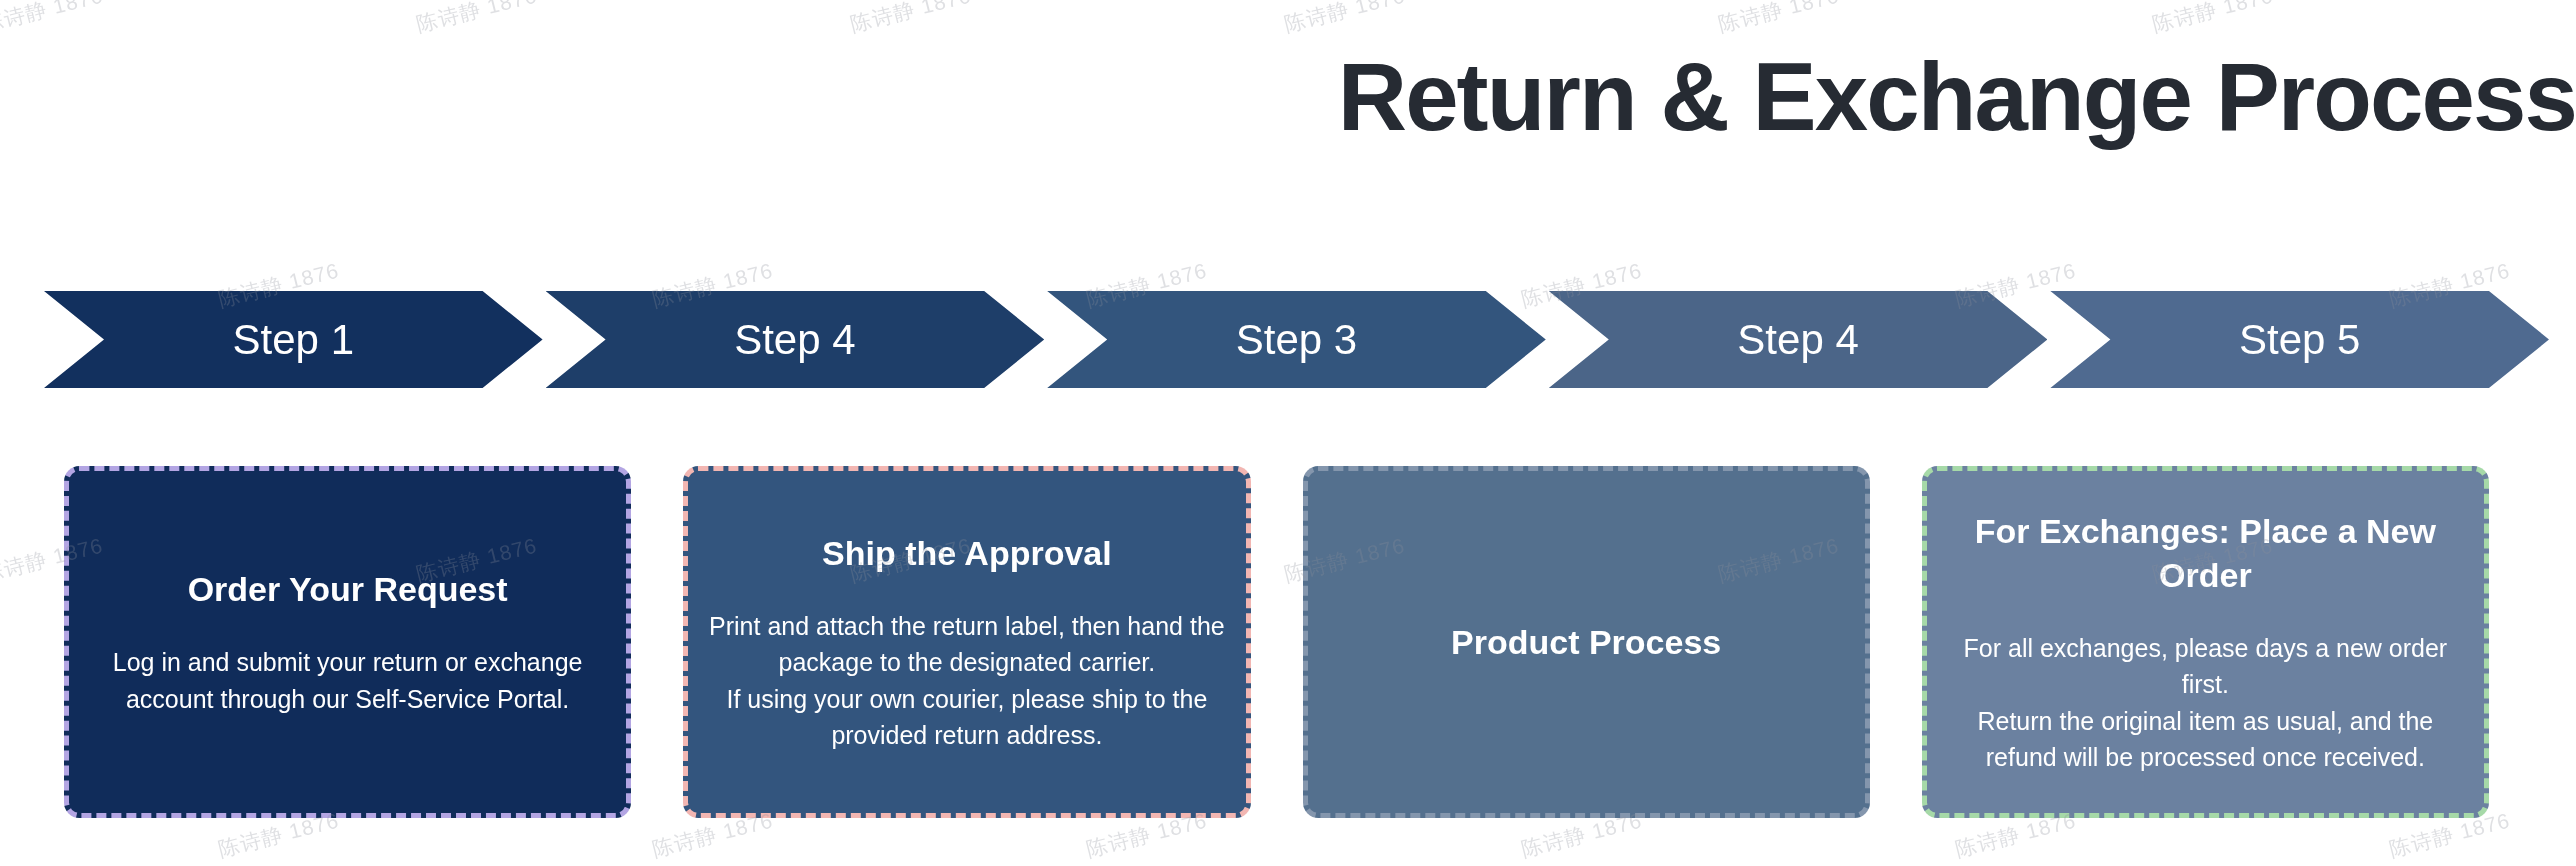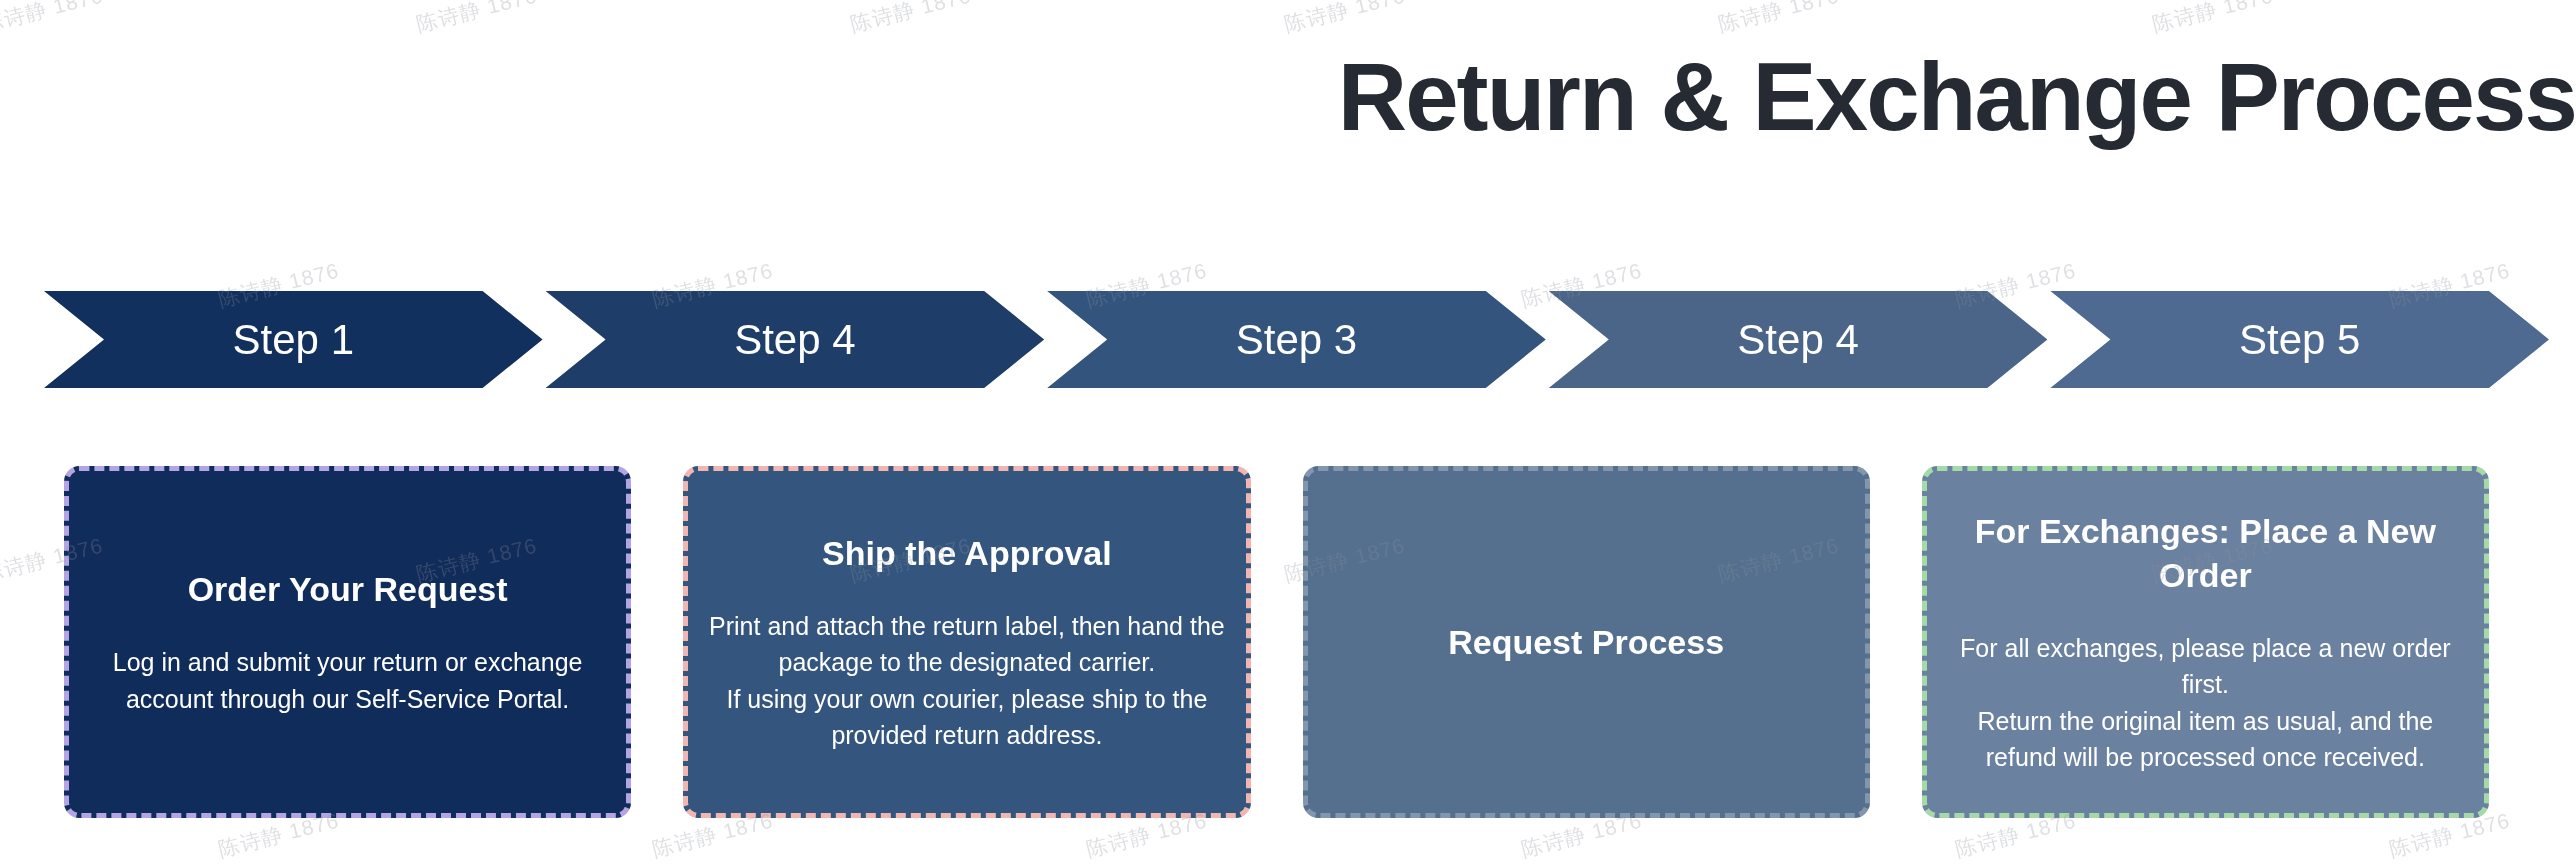--- a/index.html
+++ b/index.html
@@ -111,23 +111,23 @@
   </div>
 
 
   <div class="card" style="--card-bg: #33557e; --card-border: #f2b6b2;">
     <div class="card-title">Ship the Approval</div>
     <div class="card-body">Print and attach the return label, then hand the package to the designated carrier.
 If using your own courier, please ship to the provided return address.</div>
   </div>
 
   <div class="card" style="--card-bg: #54708e; --card-border: #8496ad;">
-    <div class="card-title">Request Process</div>
+    <div class="card-title">Product Process</div>
   </div>
 
   <div class="card" style="--card-bg: #6b81a0; --card-border: #a6d9a8;">
     <div class="card-title">For Exchanges: Place a New Order</div>
-    <div class="card-body">For all exchanges, please place a new order first.
+    <div class="card-body">For all exchanges, please days a new order first.
 Return the original item as usual, and the refund will be processed once received.</div>
   </div>
 </div>
 </div>
 
 
 </body></html>

